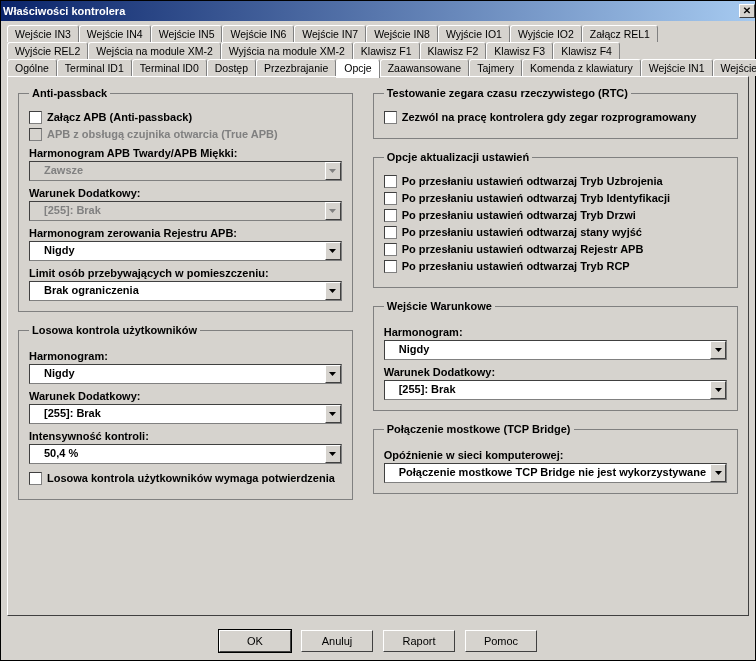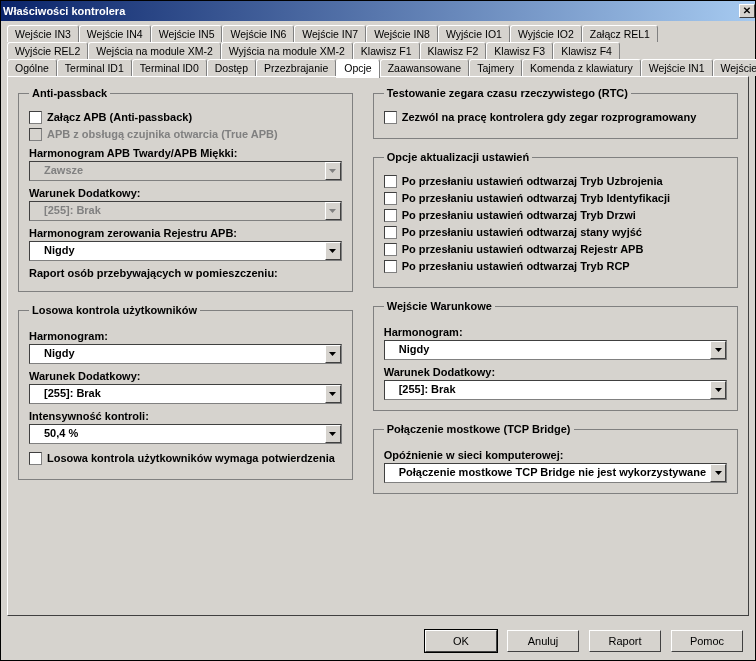--- a/index.html
+++ b/index.html
@@ -143,21 +143,21 @@
     border-left-color: #404040;
     background: #fff;
     margin-right: 5px;
     flex-shrink: 0;
   }
   .checkbox-row.disabled { color: #808080; }
   .checkbox-row.disabled .box { background: #d6d3ce; }
   .button-bar {
     padding: 8px 12px;
     display: flex;
-    justify-content: flex-end;
+    justify-content: center;
     gap: 10px;
   }
   .btn {
     min-width: 72px;
     height: 22px;
     border: 1px solid #fff;
     border-right-color: #404040;
     border-bottom-color: #404040;
     background: #d6d3ce;
     text-align: center;
@@ -247,21 +247,29 @@
           </div>
           <div class="field-label">Harmonogram zerowania Rejestru APB:</div>
           <div class="combo">
             <div class="combo-text">Nigdy</div>
             <div class="combo-btn">
                 <svg width="7" height="4">
                   <polygon points="0,0 7,0 3.5,4" fill="#000"></polygon>
                 </svg>
               </div>
           </div>
-          <div class="field-label">Raport osób przebywających w pomieszczeniu:</div>
+          <div class="field-label">Limit osób przebywających w pomieszczeniu:</div>
+          <div class="combo">
+            <div class="combo-text">Brak ograniczenia</div>
+            <div class="combo-btn">
+                <svg width="7" height="4">
+                  <polygon points="0,0 7,0 3.5,4" fill="#000"></polygon>
+                </svg>
+              </div>
+          </div>
         </fieldset>
 
         <fieldset>
           <legend>Losowa kontrola użytkowników</legend>
           <div class="field-label">Harmonogram:</div>
           <div class="combo">
             <div class="combo-text">Nigdy</div>
             <div class="combo-btn">
                 <svg width="7" height="4">
                   <polygon points="0,0 7,0 3.5,4" fill="#000"></polygon>

